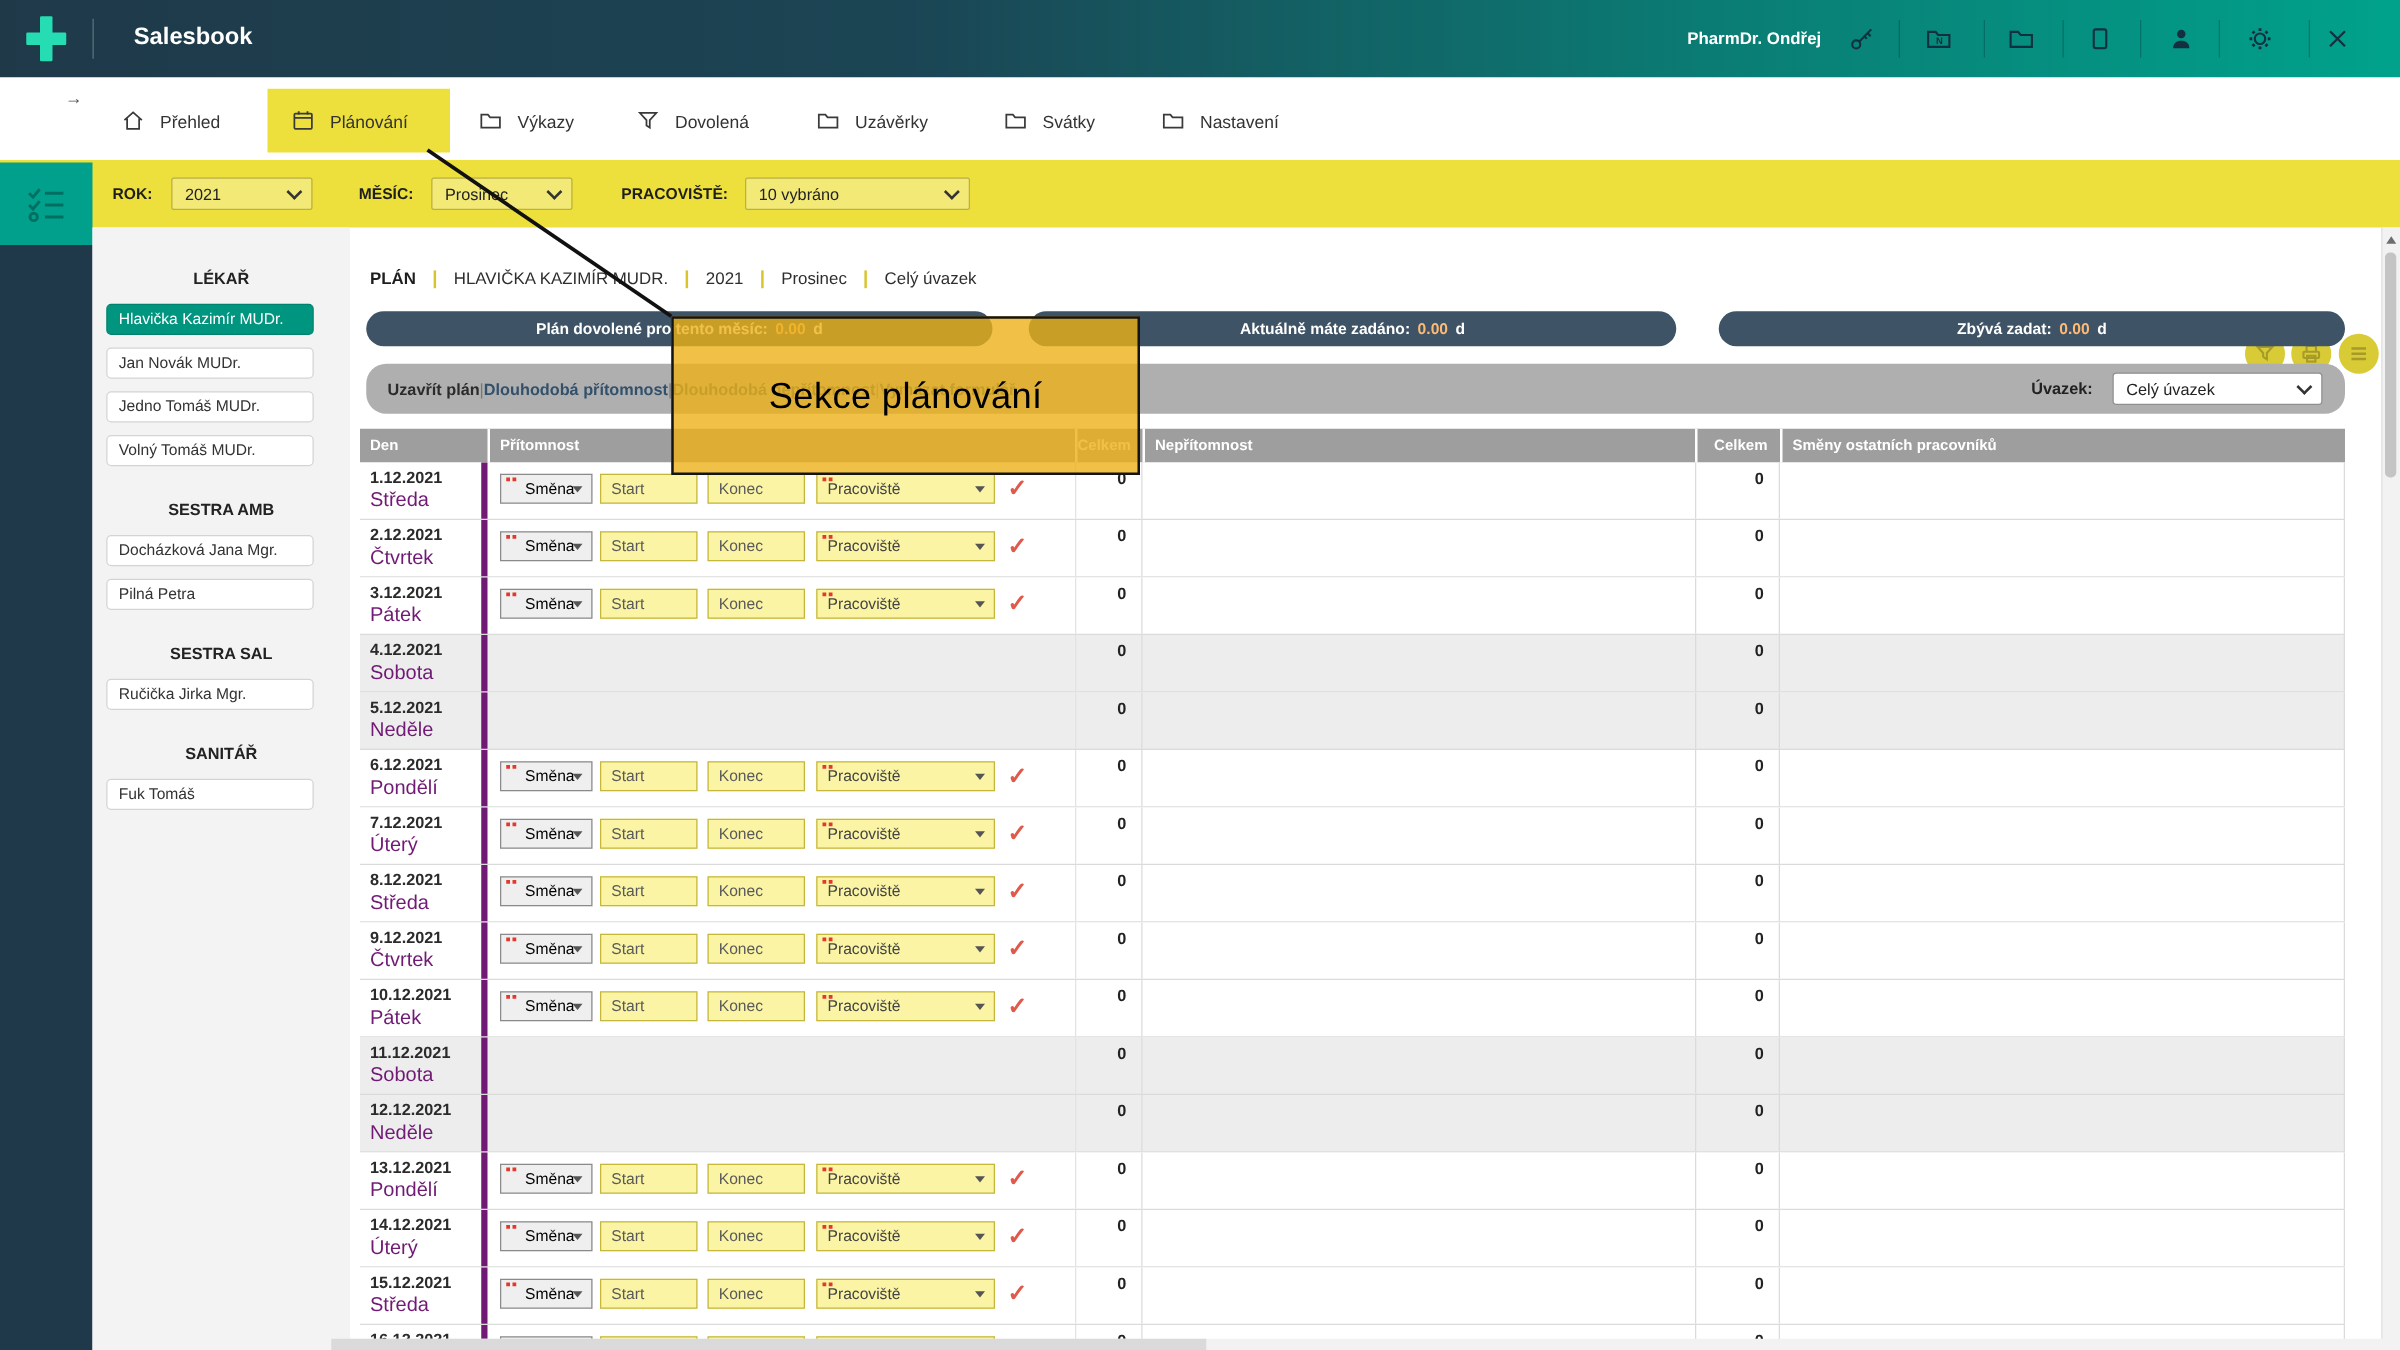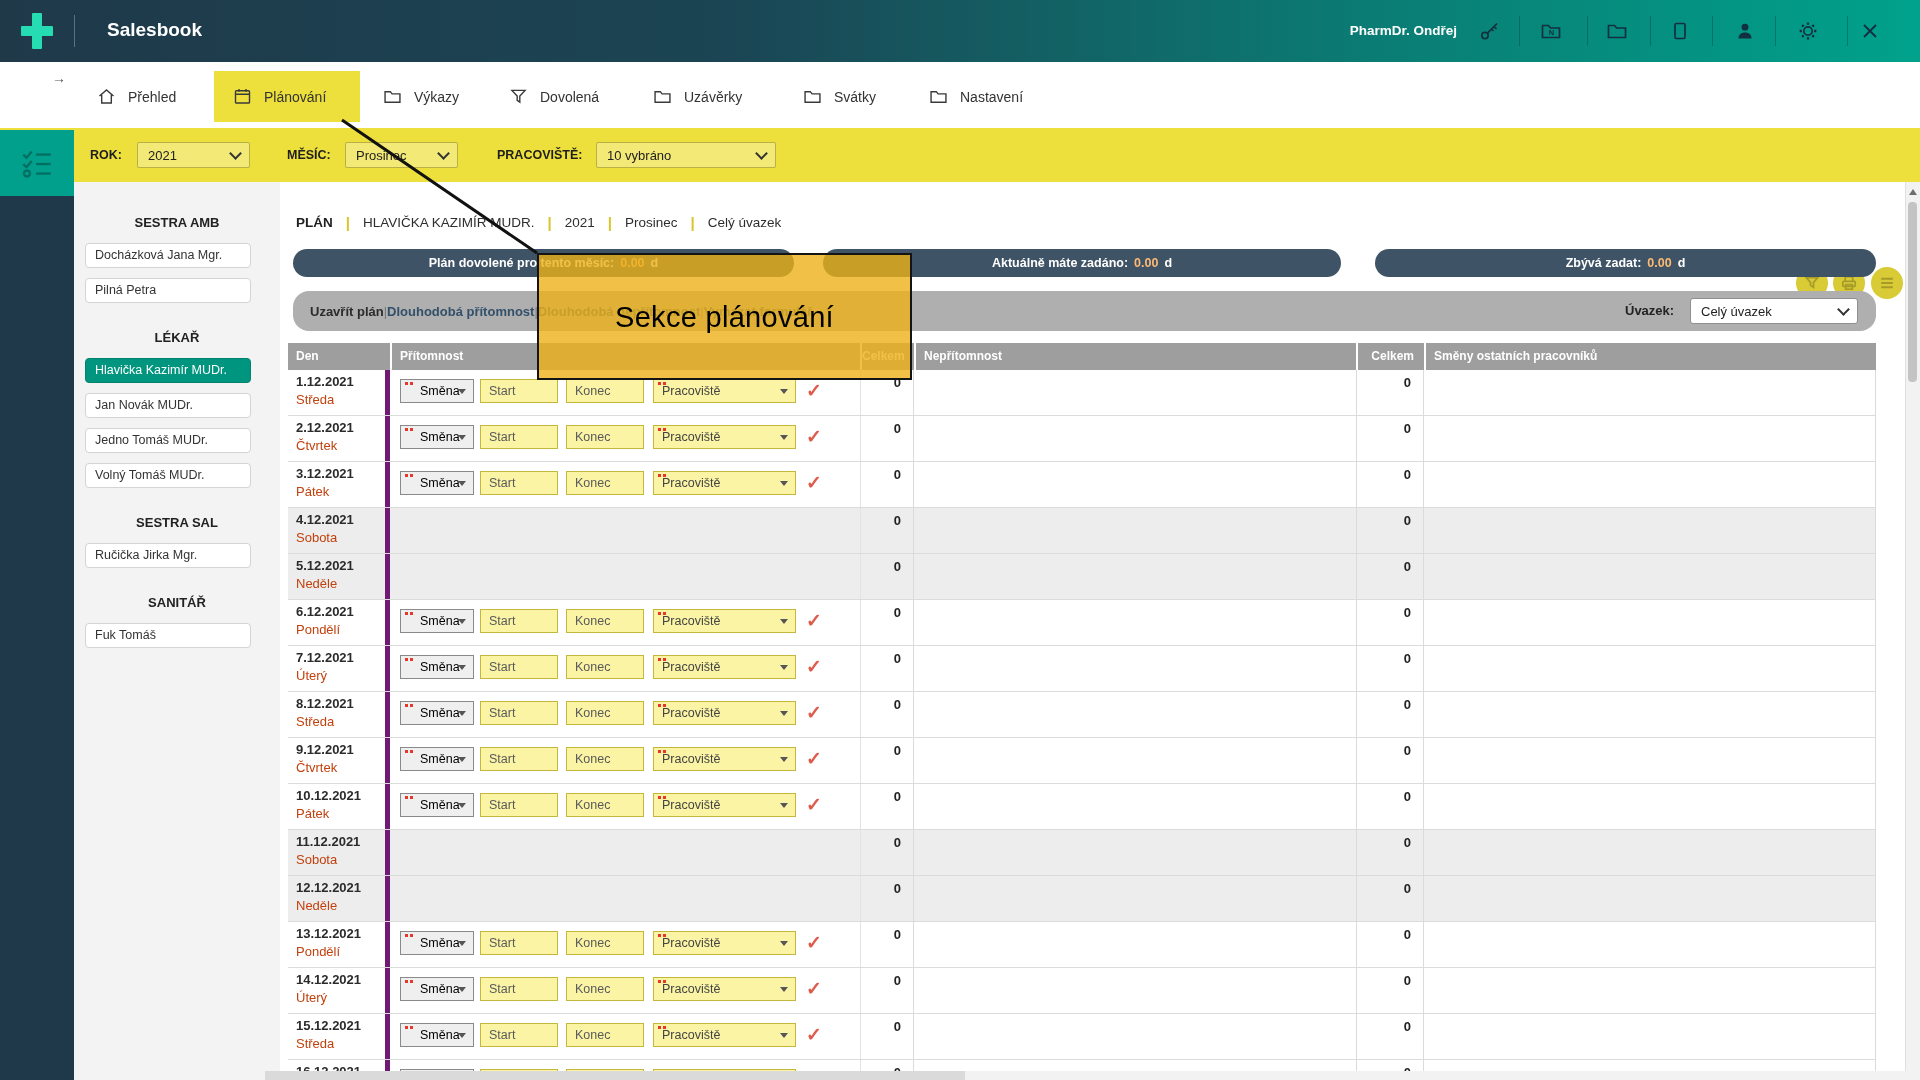--- a/index.html
+++ b/index.html
@@ -84,21 +84,21 @@
   .th{position:absolute;top:0;height:27px;line-height:27px;box-sizing:border-box;padding-left:8px;
       border-left:2px solid #fff;white-space:nowrap;overflow:hidden;}
   .th.first{border-left:none;}
   .th.num{text-align:right;padding-right:10px;padding-left:0;}
   .tbody{position:absolute;left:288px;top:370px;width:1588px;}
   .trow{position:relative;height:45px;background:#fff;border-bottom:1px solid #DBDBDB;box-sizing:content-box;}
   .trow.weekend{background:#EDEDED;}
   .td{position:absolute;top:0;height:45px;box-sizing:border-box;}
   .td-den{left:0;width:102px;border-right:5px solid #701a75;padding:4px 0 0 8px;}
   .d-date{font-weight:bold;font-size:13px;color:#2B2B2B;}
-  .d-day{font-size:13px;color:#c2410c;margin-top:3px;}
+  .d-day{font-size:16px;color:#701a75;margin-top:3px;}
   .td-prit{left:102px;width:470px;}
   .td-c1{left:572px;width:54px;border-left:1px solid #E3E3E3;border-right:1px solid #DBDBDB;
          text-align:right;padding:5px 12px 0 0;font-weight:bold;font-size:13px;color:#222;}
   .td-nep{left:626px;width:442px;}
   .td-c2{left:1068px;width:68px;border-left:1px solid #DBDBDB;border-right:1px solid #DBDBDB;
          text-align:right;padding:5px 12px 0 0;font-weight:bold;font-size:13px;color:#222;}
   .td-sm{left:1136px;width:452px;border-right:1px solid #DBDBDB;}
   .ctl{position:absolute;top:9px;height:24px;box-sizing:border-box;display:flex;align-items:center;
        font-size:12.5px;cursor:pointer;}
   .sel{border:1px solid #8A8A8A;background:#EFEFEF;color:#000000;padding-left:19px;}
@@ -280,30 +280,30 @@
       <polyline points="5,19 8,22 13,16"></polyline>
         <line x1="17" y1="19" x2="31" y2="19"></line>
       <circle cx="8.5" cy="28" r="2.8"></circle>
         <line x1="17" y1="28" x2="31" y2="28"></line>
     </svg>
   </div>
   <div class="side-navy"></div>
 
   <div class="staff-panel" id="staff-panel">
       <div class="staff-group">
-        <div class="staff-group-header">SESTRA AMB</div>
-        <div class="staff-card">Docházková Jana Mgr.</div>
-        <div class="staff-card">Pilná Petra</div>
-      </div>
-      <div class="staff-group">
         <div class="staff-group-header">LÉKAŘ</div>
         <div class="staff-card selected">Hlavička Kazimír MUDr.</div>
         <div class="staff-card">Jan Novák MUDr.</div>
         <div class="staff-card">Jedno Tomáš MUDr.</div>
         <div class="staff-card">Volný Tomáš MUDr.</div>
+      </div>
+      <div class="staff-group">
+        <div class="staff-group-header">SESTRA AMB</div>
+        <div class="staff-card">Docházková Jana Mgr.</div>
+        <div class="staff-card">Pilná Petra</div>
       </div>
       <div class="staff-group">
         <div class="staff-group-header">SESTRA SAL</div>
         <div class="staff-card">Ručička Jirka Mgr.</div>
       </div>
       <div class="staff-group">
         <div class="staff-group-header">SANITÁŘ</div>
         <div class="staff-card">Fuk Tomáš</div>
       </div>
     </div>

